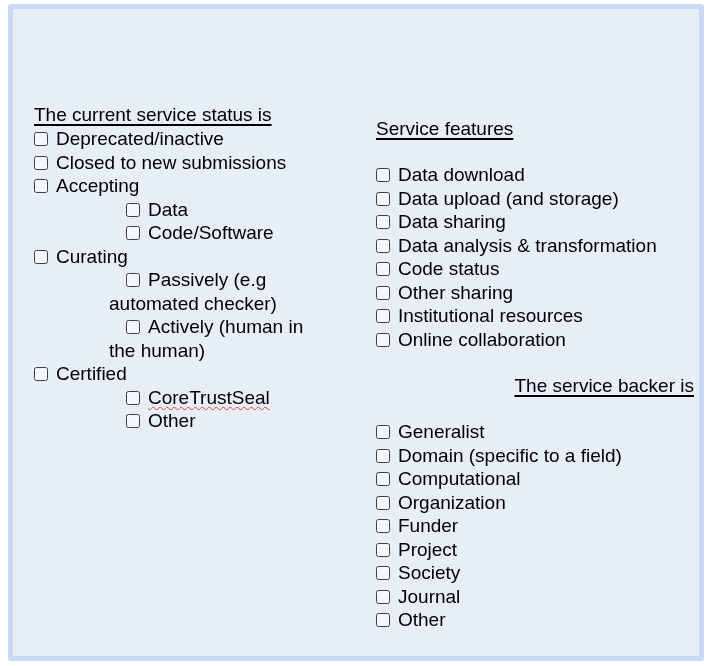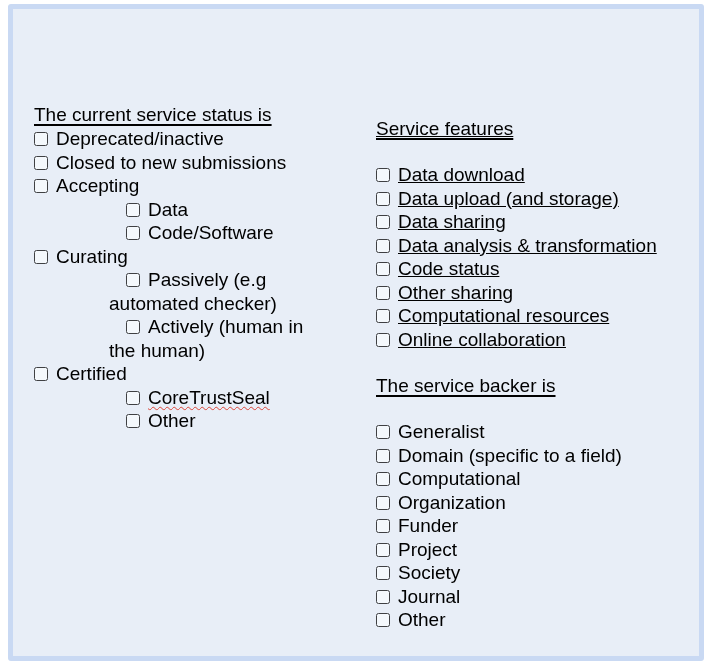--- a/index.html
+++ b/index.html
@@ -17,34 +17,34 @@
     position:absolute;
     left:8px;top:4px;
     width:696px;height:657px;
     box-sizing:border-box;
     border:5px solid #c9d9f3;
     background:#e8eef7;
     border-radius:3px;
   }
   .section{position:absolute;}
   #sec-status  {left:34px; top:103px; width:322px;}
-  #sec-features{left:376px;top:117px; width:318px;text-decoration:underline;}
+  #sec-features{left:376px;top:117px; width:318px;}
   #sec-backer  {left:376px;top:374px; width:318px;}
   .section h2{
     margin:0;
     font-size:19px;
     font-weight:normal;
     line-height:24px;
     text-decoration:underline;
     text-decoration-thickness:1.5px;
     text-underline-offset:3px;
   }
   #sec-status  h2{}
   #sec-features h2{margin-bottom:22px;}
-  #sec-backer  h2{margin-bottom:22px;}
+  #sec-backer  h2{margin-bottom:22px;text-align:right;}
   .items{list-style:none;margin:0;padding:0;}
   .item{
     line-height:23.5px;
     white-space:normal;
   }
   .item.indent{
     margin-left:75px;
     width:200px;
     text-indent:17px;
   }
@@ -93,21 +93,21 @@
 <div class="section" id="sec-features">
   <h2>Service features</h2>
   <ul class="items">
 
   <li class="item"><span class="cb"></span><span class="item-label">Data download</span></li>
       <li class="item"><span class="cb"></span><span class="item-label">Data upload (and storage)</span></li>
       <li class="item"><span class="cb"></span><span class="item-label">Data sharing</span></li>
       <li class="item"><span class="cb"></span><span class="item-label">Data analysis &amp; transformation</span></li>
       <li class="item"><span class="cb"></span><span class="item-label">Code status</span></li>
       <li class="item"><span class="cb"></span><span class="item-label">Other sharing</span></li>
-      <li class="item"><span class="cb"></span><span class="item-label">Computational resources</span></li>
+      <li class="item"><span class="cb"></span><span class="item-label">Institutional resources</span></li>
       <li class="item"><span class="cb"></span><span class="item-label">Online collaboration</span></li>
     </ul>
 </div>
 
 <div class="section" id="sec-backer">
   <h2>The service backer is</h2>
   <ul class="items">
 
   <li class="item"><span class="cb"></span><span class="item-label">Generalist</span></li>
       <li class="item"><span class="cb"></span><span class="item-label">Domain (specific to a field)</span></li>

